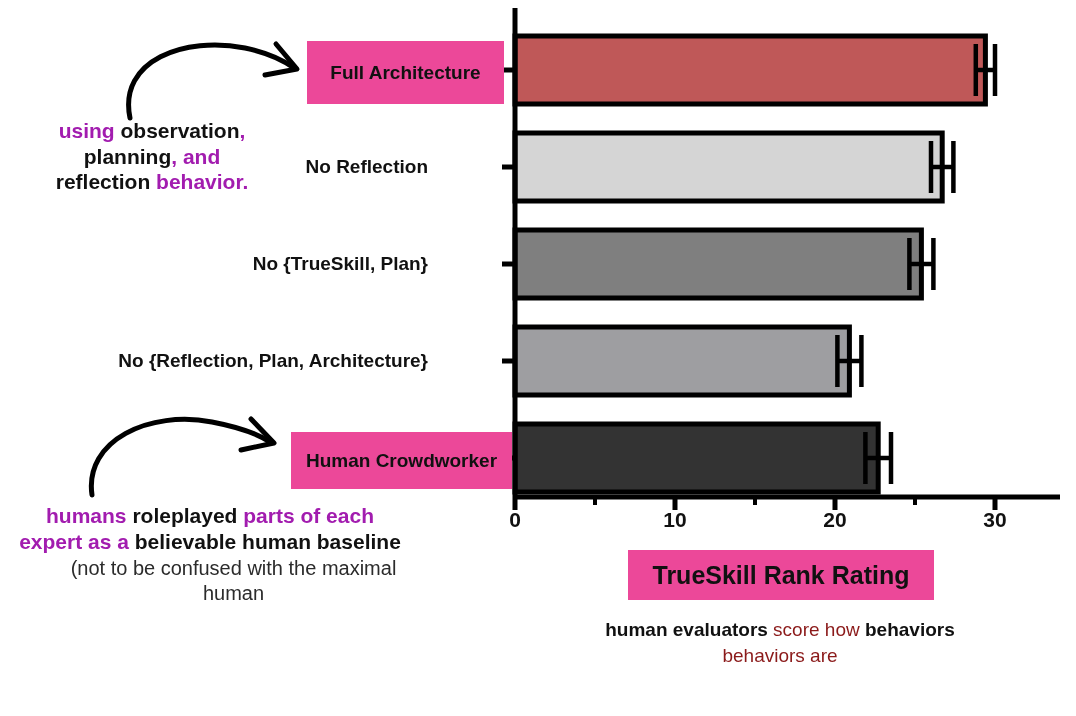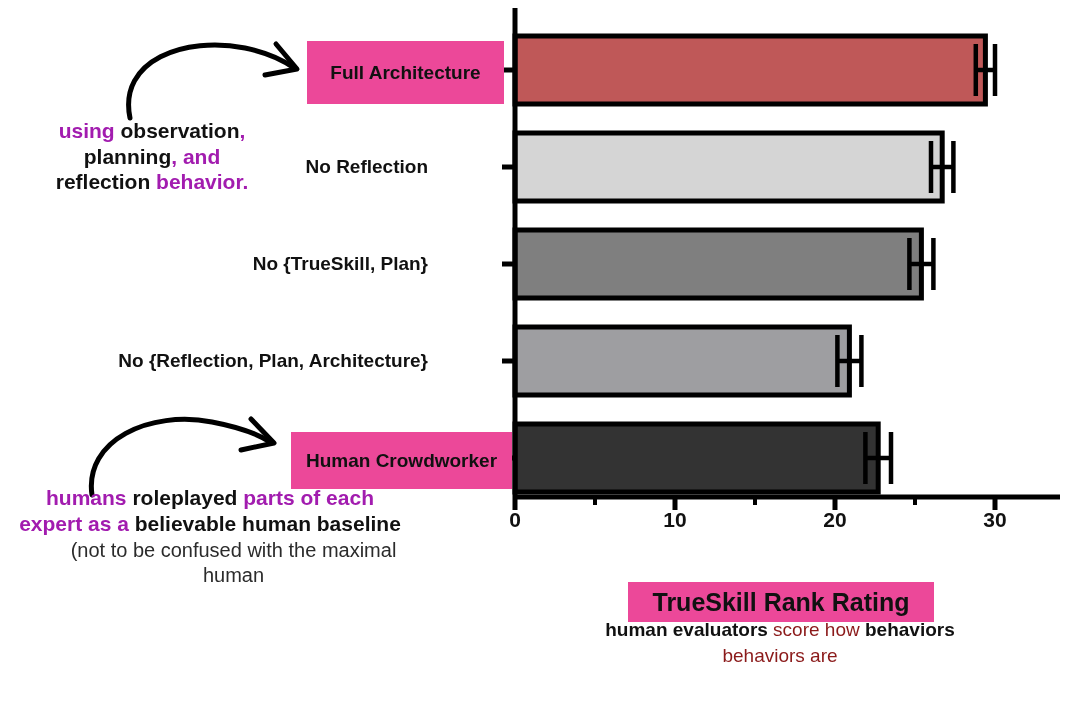--- a/index.html
+++ b/index.html
@@ -23,21 +23,21 @@
     line-height: 1.22;
   }
   .anno b, .anno .k { color: #111111; font-weight: bold; }
   .anno .r { color: #a21caf; }
 
   #anno-top {
     left: 6px; top: 118px; width: 292px;
     font-size: 21px; font-weight: 600;
   }
   #anno-bottom {
-    left: 0px; top: 485px; width: 420px;
+    left: 0px; top: 503px; width: 420px;
     font-size: 21px; font-weight: 600;
   }
   #anno-bottom .small {
     font-size: 20px; font-weight: 400; color: #2b2b2b;
     line-height: 1.25; display: block; margin-top: 2px; margin-left: 47px;
   }
 
   #caption {
     position: absolute;
     left: 540px; top: 617px; width: 480px;
@@ -59,21 +59,21 @@
   #box-full-architecture {
     left: 307px; top: 41px; width: 197px; height: 63px;
     font-size: 19px;
   }
   #box-human-crowdworker {
     left: 291px; top: 412px; width: 221px; height: 57px;
     font-size: 19px;
     margin-top: 20px;
   }
   #box-axis-title {
-    left: 628px; top: 582px; width: 306px; height: 40px;
+    left: 628px; top: 550px; width: 306px; height: 50px;
     font-size: 25px;
     align-items: center;
   }
 
   
   .catlabel {
     position: absolute;
     right: 0;
     text-align: right;
     color: #111111;

